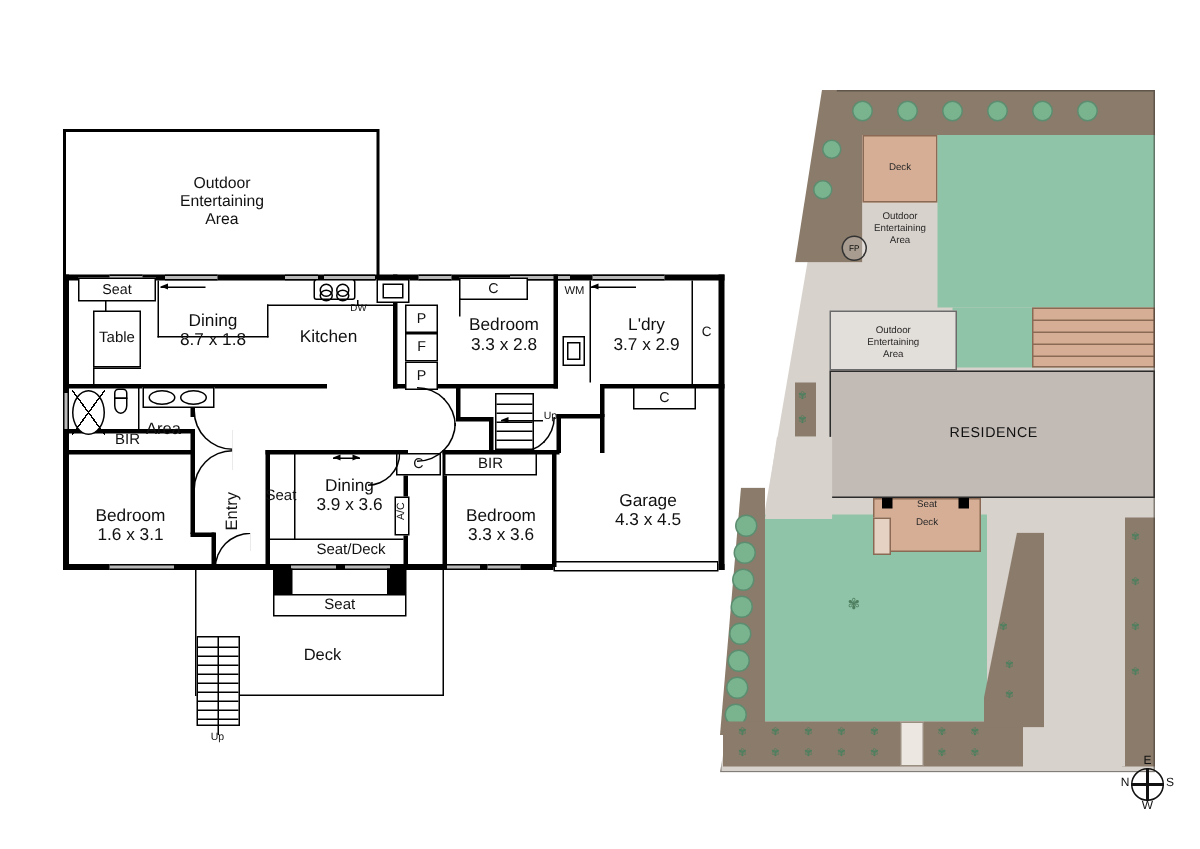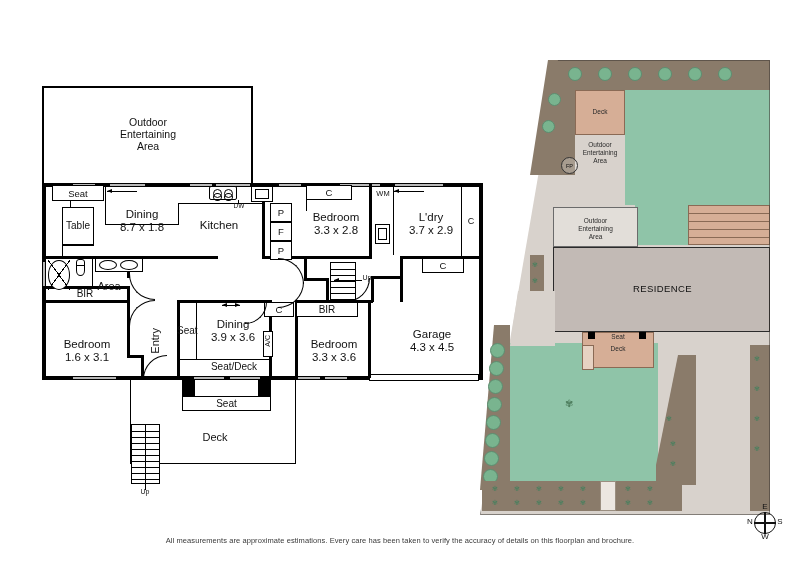--- a/index.html
+++ b/index.html
@@ -426,14 +426,13 @@
   <div class="compass">
     <div class="cring"></div>
     <div class="cl" style="left:19.4px;top:9px;width:1.2px;height:22px;"></div>
     <div class="cl" style="left:9px;top:19.4px;width:22px;height:1.2px;"></div>
     <div class="cd" style="left:14px;top:-1px;">E</div>
     <div class="cd" style="left:-1px;top:14px;">N</div>
     <div class="cd" style="left:29px;top:14px;">S</div>
     <div class="cd" style="left:14px;top:29px;">W</div>
   </div>
 
-  <div class="footer">All measurements are approximate estimations. Every care has been taken to verify the accuracy of details on this floorplan and brochure.</div>
 </div>
 
 </body></html>

